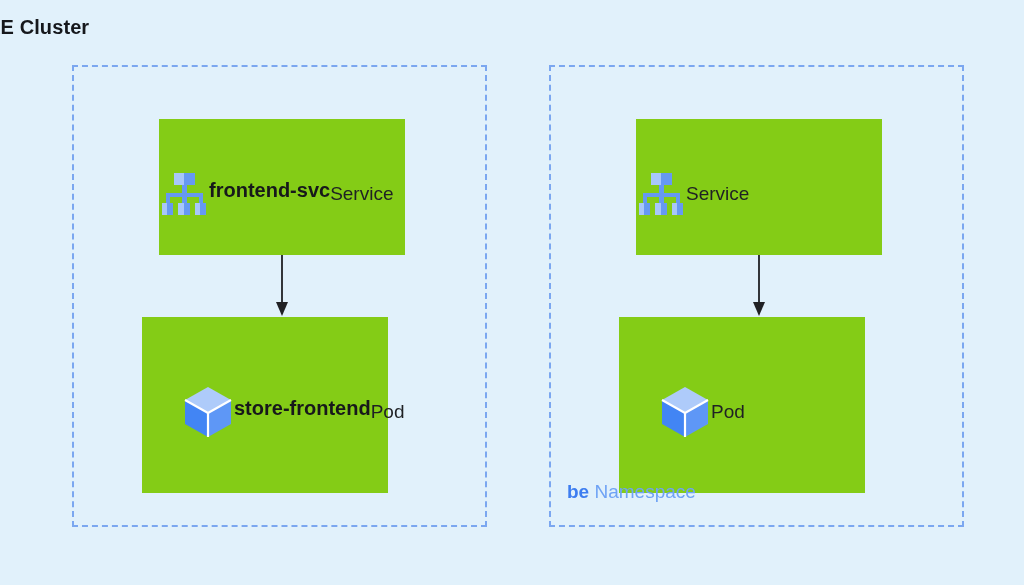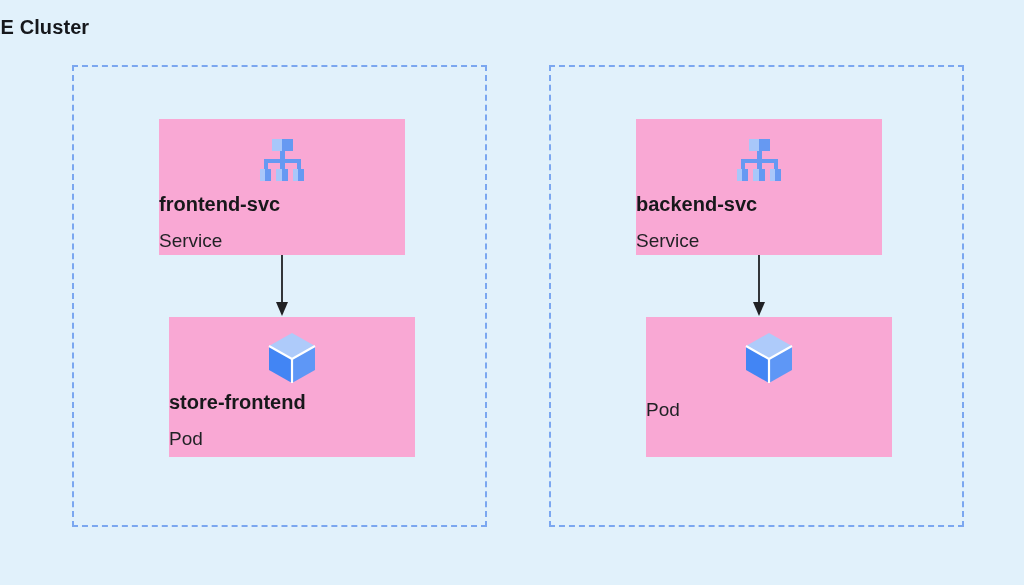--- a/index.html
+++ b/index.html
@@ -61,37 +61,39 @@
     color: #3d7df0;
   }
   .ns-label .ns-word {
     font-weight: normal;
     color: #6fa3f5;
   }
 
   
   .card {
     position: absolute;
-    background: #f9a8d4;
+    background: #84cc16;
     box-sizing: border-box;
     display: flex;
-    flex-direction: column;
+    flex-direction: row;
+    align-items: center;
     justify-content: flex-start;
   }
   .card-service {
     left: 85px;
     top: 52px;
     width: 246px;
     height: 136px;
   }
   .card-pod {
-    left: 95px;
+    left: 68px;
     top: 250px;
     width: 246px;
-    height: 140px;
+    height: 176px;
+    padding-left: 40px;
   }
 
   .card-icon {
     margin-top: 14px;
     height: 54px;
     display: flex;
     align-items: center;
     justify-content: center;
   }
   .card-title {
@@ -201,21 +203,20 @@
           <rect x="23" y="28" width="5" height="6" fill="#6699f2"></rect>
           <rect x="40" y="28" width="4" height="6" fill="#6699f2"></rect>
           <rect x="3" y="34" width="5" height="12" fill="#a8c7fa"></rect>
           <rect x="8" y="34" width="6" height="12" fill="#6699f2"></rect>
           <rect x="19" y="34" width="6" height="12" fill="#a8c7fa"></rect>
           <rect x="25" y="34" width="6" height="12" fill="#6699f2"></rect>
           <rect x="36" y="34" width="5" height="12" fill="#a8c7fa"></rect>
           <rect x="41" y="34" width="6" height="12" fill="#6699f2"></rect>
         </svg>
       </div>
-      <div class="card-title">backend-svc</div>
       <div class="card-subtitle">Service</div>
     </div>
 
     <div class="arrow">
       <svg width="246" height="62" viewBox="0 0 246 62" aria-hidden="true">
         <line x1="123" y1="0" x2="123" y2="50" stroke="#202124" stroke-width="1.8"></line>
         <polygon points="123,61 117,47 129,47" fill="#202124"></polygon>
       </svg>
     </div>
 
@@ -225,15 +226,18 @@
           <polygon points="26,2 49,15 26,28 3,15" fill="#aecbfa"></polygon>
           <polygon points="3,15 26,28 26,52 3,39" fill="#4285f4"></polygon>
           <polygon points="49,15 49,39 26,52 26,28" fill="#5e97f6"></polygon>
           <polyline points="3,15 26,28 49,15" fill="none" stroke="#ffffff" stroke-width="2.2"></polyline>
           <line x1="26" y1="28" x2="26" y2="52" stroke="#ffffff" stroke-width="2.2"></line>
         </svg>
       </div>
       <div class="card-subtitle">Pod</div>
     </div>
 
+    <div class="ns-label">
+      <span class="ns-code">be</span><span>&nbsp;</span><span class="ns-word">Namespace</span>
+    </div>
   </div>
 
 </div>
 
 </body></html>

